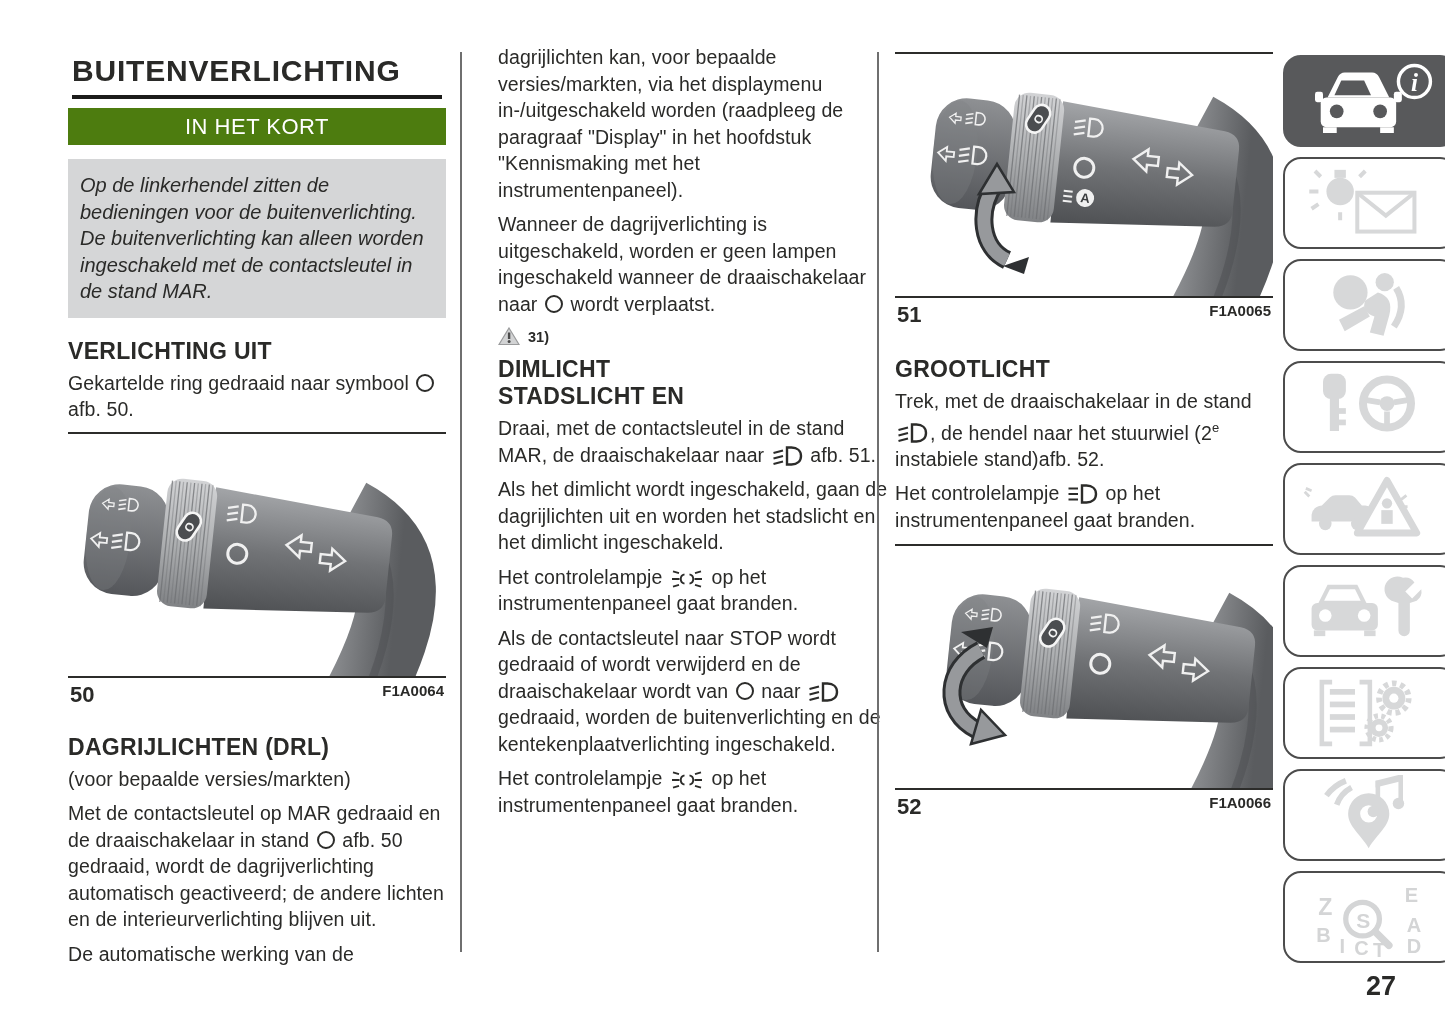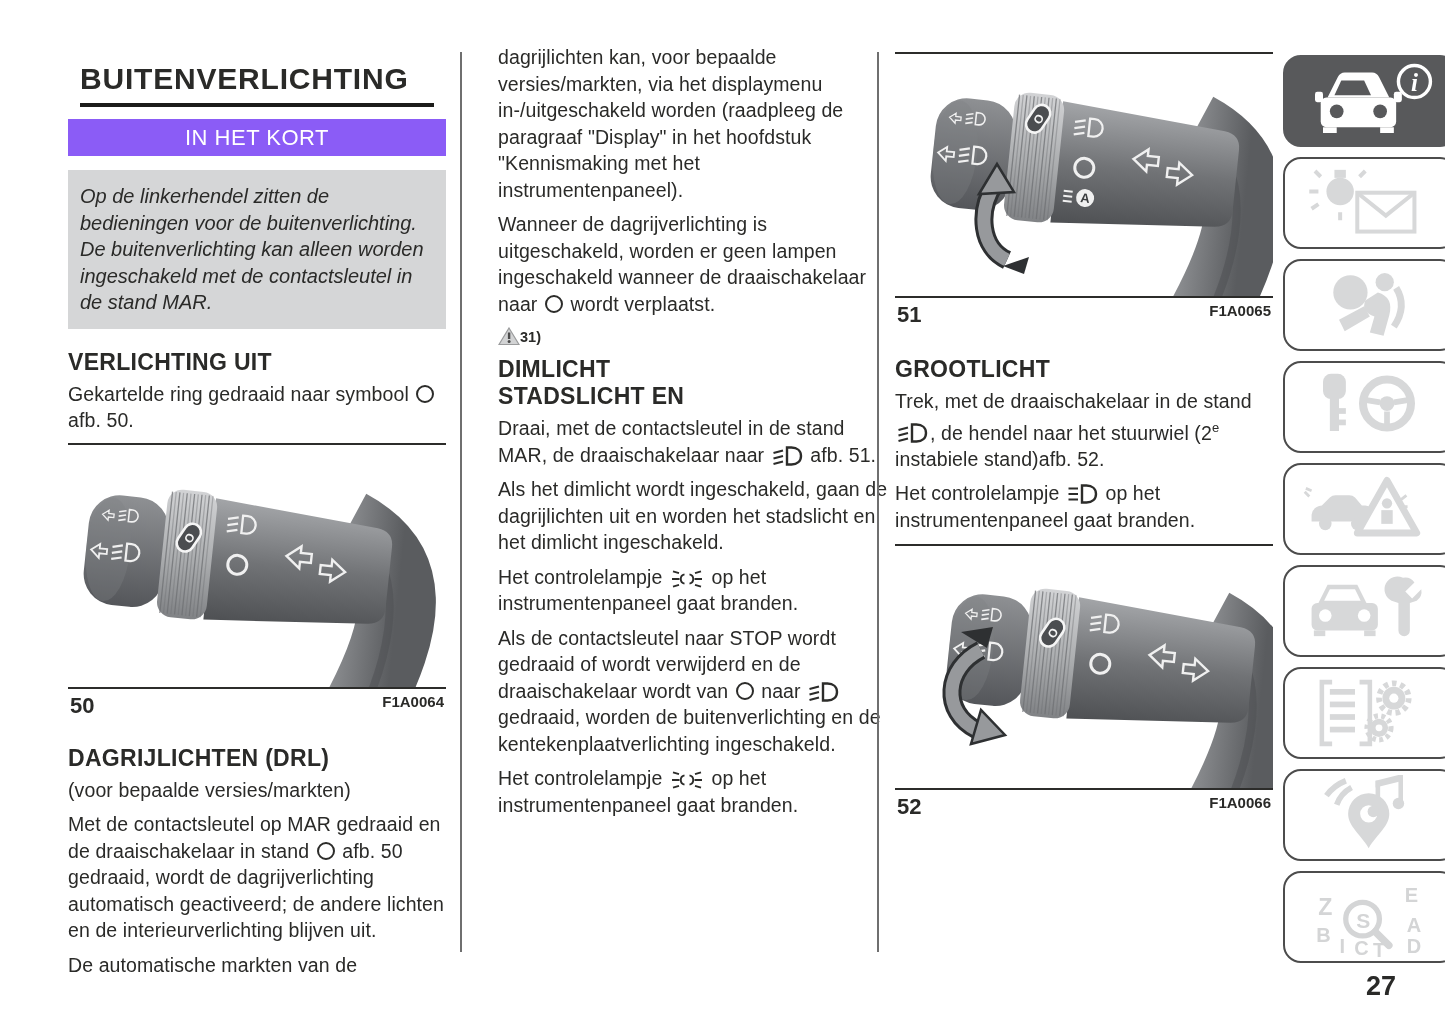--- a/index.html
+++ b/index.html
@@ -5,36 +5,36 @@
   html,body{margin:0;padding:0;}
   body{font-family:"Liberation Sans",sans-serif;color:#2a2a28;background:#fff;}
   #page{position:relative;width:1445px;height:1019px;background:#fff;overflow:hidden;}
 
   .col{position:absolute;}
   #col1{left:68px;top:50px;width:378px;}
   #col2{left:498px;top:44px;width:390px;}
   #col3{left:895px;top:46px;width:378px;}
   .vdiv{position:absolute;top:52px;height:900px;width:2px;background:#6f6f6f;}
 
-  .doc-title{font-size:30px;font-weight:800;letter-spacing:.8px;border-bottom:4px solid #1c1c1a;padding-bottom:7px;margin:12px;}
-  .banner{background:#8b5cf6;color:#fff;text-align:center;font-size:22px;height:37px;line-height:37px;margin-top:9px;letter-spacing:.5px;}
+  .doc-title{font-size:30px;font-weight:800;letter-spacing:.8px;border-bottom:4px solid #1c1c1a;padding-bottom:7px;margin:4px;}
+  .banner{background:#4d7c0f;color:#fff;text-align:center;font-size:22px;height:37px;line-height:37px;margin-top:9px;letter-spacing:.5px;}
   .introbox{background:#d5d6d7;font-style:italic;font-size:20px;line-height:26.5px;padding:13px 12px;margin-top:14px;}
   .sect{font-size:23px;font-weight:800;letter-spacing:.3px;margin:0;line-height:27px;}
   .mt20{margin-top:20px;} .mt24{margin-top:26px;} .mt10{margin-top:10px;} .mt16{margin-top:28px;}
   .para{font-size:19.5px;line-height:26.5px;margin:8px 0 0;letter-spacing:.1px;}
   .para.first{margin-top:5px;}
 
   .figure{border-top:2px solid #2c2c2a;margin-top:9px;}
   .fig-img{height:242px;border-bottom:2px solid #2c2c2a;position:relative;overflow:hidden;background:#fff;}
   .fig-cap{display:flex;justify-content:space-between;padding:4px 2px 0;font-weight:bold;}
   .fig-num{font-size:22px;} .fig-code{font-size:15px;}
 
   .sym-o{display:inline-block;width:14px;height:14px;border:2.4px solid #2c2c2a;border-radius:50%;vertical-align:-2px;margin:0 2px;}
   .ic{vertical-align:-4px;margin:0 2px;}
-  .warnrow{display:flex;align-items:center;gap:0;margin-top:10px;}
+  .warnrow{display:flex;align-items:center;gap:8px;margin-top:10px;}
   .wref{font-weight:bold;font-size:14.5px;}
   sup.sup{font-size:13px;}
 
   .sidebar{position:absolute;left:1283px;top:55px;width:175px;}
   .chap{width:175px;height:92px;box-sizing:border-box;border:2px solid #4c4c4c;border-radius:18px;margin-bottom:10px;background:#fff;display:flex;align-items:center;justify-content:center;}
   .chap.active{background:#58595b;border-color:#58595b;}
   .chap svg{display:block;}
 
   .pagenum{position:absolute;left:1366px;top:971px;font-size:27px;font-weight:800;}
 </style>
@@ -127,21 +127,21 @@
         <span class="fig-num">50</span>
         <span class="fig-code">F1A0064</span>
       </div>
     </div>
 
     <h2 class="sect mt24">DAGRIJLICHTEN (DRL)</h2>
     <p class="para first">(voor bepaalde versies/markten)</p>
     <p class="para"><span>Met de contactsleutel op MAR gedraaid en de draaischakelaar in stand</span>
       <span class="sym-o"></span>
       <span>afb. 50 gedraaid, wordt de dagrijverlichting automatisch geactiveerd; de andere lichten en de interieurverlichting blijven uit.</span></p>
-    <p class="para">De automatische markten van de</p>
+    <p class="para">De automatische werking van de</p>
   </div>
 
   <div class="vdiv" style="left:460px"></div>
 
   <div class="col" id="col2">
     <p class="para" style="margin-top:0">dagrijlichten kan, voor bepaalde versies/markten, via het displaymenu in-/uitgeschakeld worden (raadpleeg de paragraaf "Display" in het hoofdstuk "Kennismaking met het instrumentenpaneel).</p>
     <p class="para"><span>Wanneer de dagrijverlichting is uitgeschakeld, worden er geen lampen ingeschakeld wanneer de draaischakelaar naar</span>
       <span class="sym-o"></span>
       <span>wordt verplaatst.</span></p>
 

